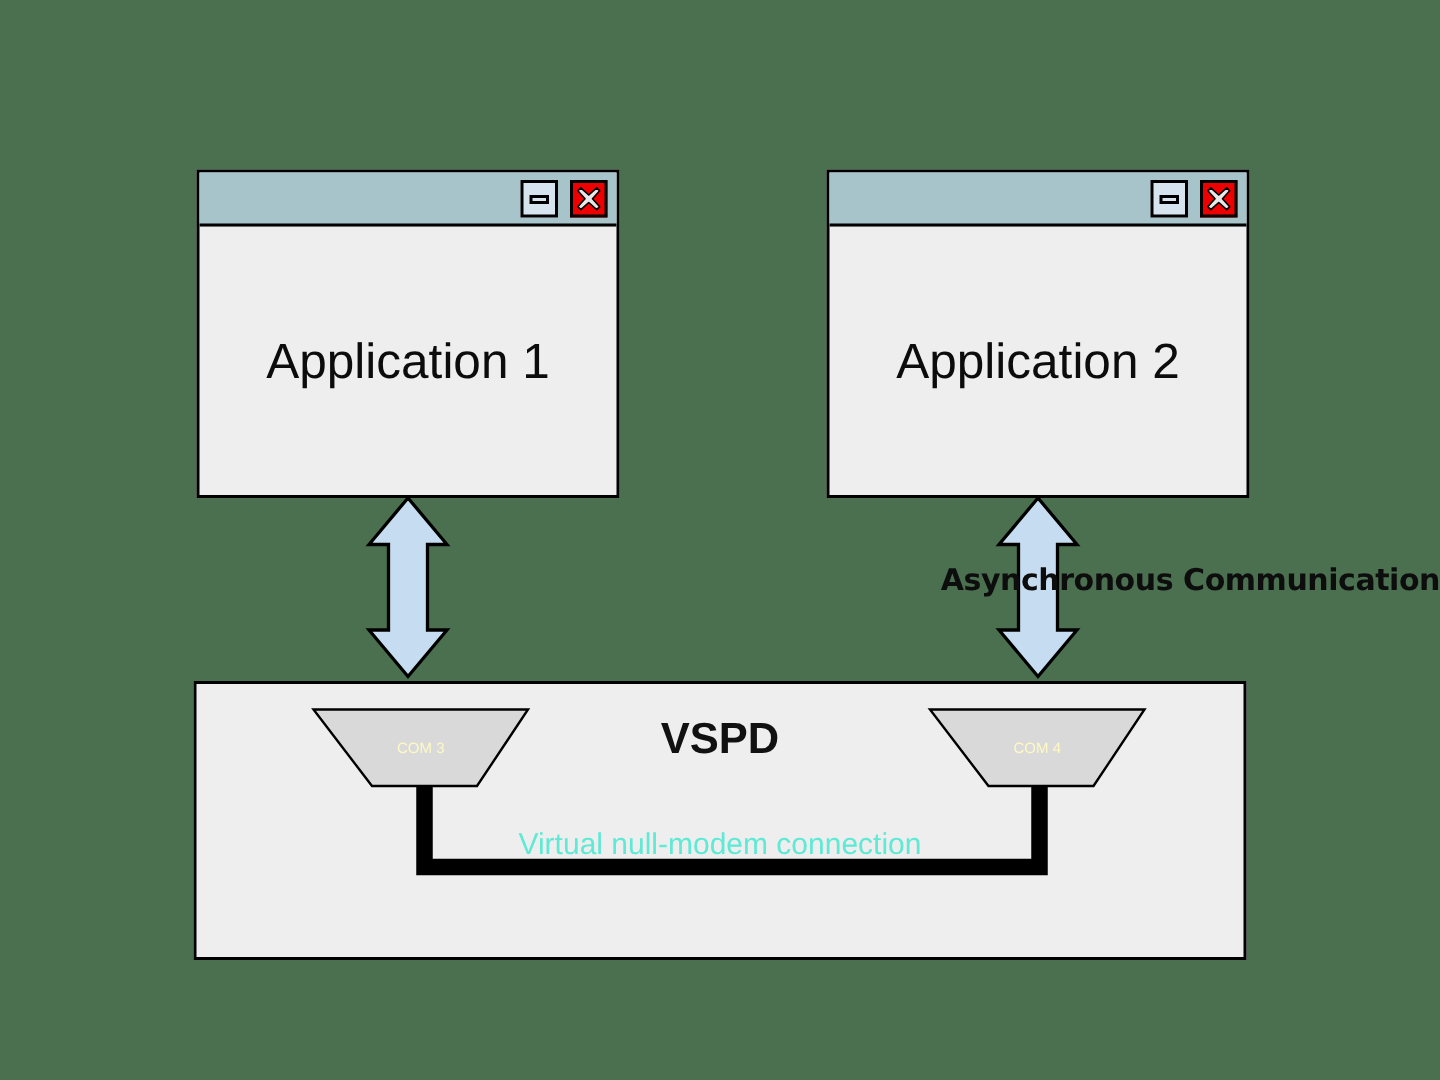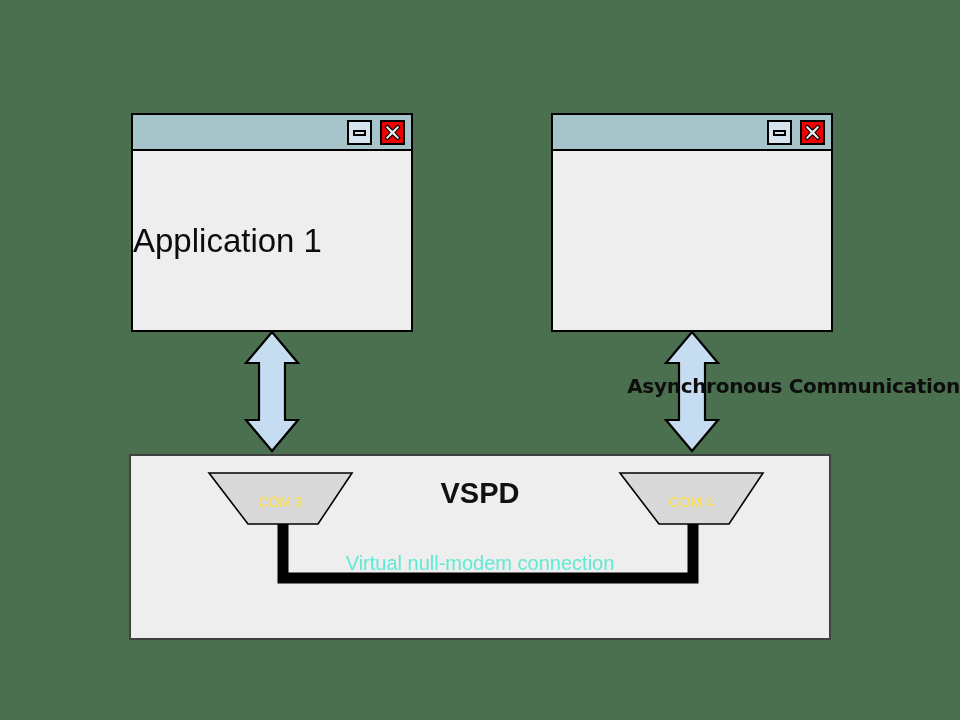--- a/index.html
+++ b/index.html
@@ -81,55 +81,56 @@
   .btn-close svg { display: block; }
 
   .app-body {
     position: absolute;
     top: 36px;
     left: 0;
     right: 0;
     bottom: 0;
     display: flex;
     align-items: center;
+    justify-content: center;
   }
   .app-label {
     font-size: 33px;
     color: #0c0c0c;
     font-family: "Liberation Sans", sans-serif;
     letter-spacing: 0px;
     white-space: nowrap;
   }
 
   
   #vspd-panel {
     position: absolute;
     left: 129px;
     top: 454px;
     width: 702px;
     height: 186px;
     box-sizing: border-box;
-    border: 2px solid #404040;
+    border: 2px solid #000000;
     background: #eeeeee;
   }
   #vspd-title {
     position: absolute;
     left: 0;
     right: 0;
     top: 21px;
     text-align: center;
     font-size: 29px;
     font-weight: bold;
     color: #111111;
     font-family: "Liberation Sans", sans-serif;
   }
   .port-label {
     position: absolute;
-    font-size: 14px;
-    color: #fde047;
+    font-size: 10px;
+    color: #fef9c3;
     font-family: "Liberation Sans", sans-serif;
     white-space: nowrap;
     text-align: center;
   }
   #nullmodem-label {
     position: absolute;
     left: 0;
     right: 0;
     top: 552px;
     text-align: center;
@@ -179,20 +180,23 @@
         <div class="btn-min">
           <span class="bar"></span>
         </div>
         <div class="btn-close">
           <svg width="19" height="19" viewBox="0 0 19 19">
             <path d="M4.2 2.2 L9.5 7.0 L14.8 2.2 L16.8 4.2 L12.0 9.5 L16.8 14.8 L14.8 16.8 L9.5 12.0 L4.2 16.8 L2.2 14.8 L7.0 9.5 L2.2 4.2 Z" fill="#e8e8e8" stroke="#000000" stroke-width="1.1" stroke-linejoin="round"></path>
           </svg>
         </div>
       </div>
     </div>
+    <div class="app-body">
+      <span class="app-label">Application 2</span>
+    </div>
   </div>
 
   <div id="vspd-panel">
     <div id="vspd-title">VSPD</div>
   </div>
 
   <svg class="layer" viewBox="0 0 960 720">
 
     <g>
       <path d="M272 332 L298 363 L285 363 L285 420 L298 420 L272 451 L246 420 L259 420 L259 363 L246 363 Z" fill="#c6dcf0" stroke="#000000" stroke-width="2.2" stroke-linejoin="miter"></path>

